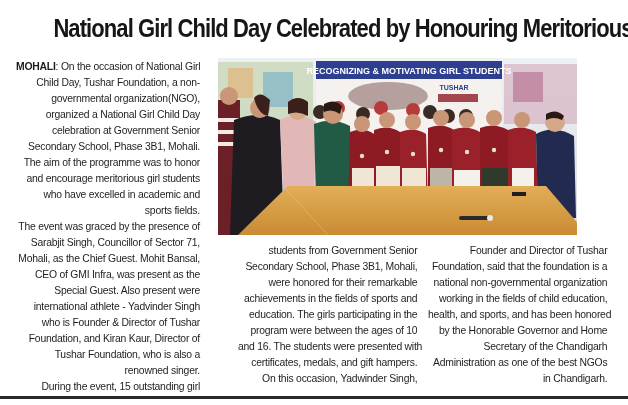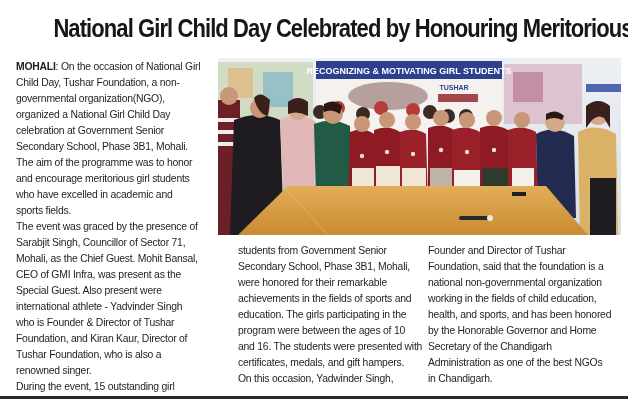--- a/index.html
+++ b/index.html
@@ -8,29 +8,29 @@
 
   .headline {
     position: absolute; left: 0; top: 8px; width: 628px; text-align: center;
     font-family: "Liberation Sans", sans-serif; font-weight: bold;
     font-size: 26.5px; letter-spacing: -1.1px; color: #161616;
     transform: scaleX(0.83); transform-origin: 50% 50%;
     white-space: nowrap; line-height: 40px;
   }
 
   .col { position: absolute; font-size: 11.3px; line-height: 16px; color: #1e1e1e;
-         letter-spacing: -0.25px; }
+         letter-spacing: -0.25px; text-align: right; }
   .col p { margin: 0; white-space: nowrap; transform: scaleX(0.92); transform-origin: 0 50%; }
   .col1 { left: 16px; top: 58px; width: 200px; }
   .col2 { left: 238px; top: 242px; width: 195px; }
   .col3 { left: 428px; top: 242px; width: 195px; }
   .dateline { font-weight: bold; }
 
   .photo {
-    position: absolute; left: 218px; top: 58px; width: 403px; height: 177px;
+    position: absolute; left: 218px; top: 58px; width: 359px; height: 177px;
     overflow: hidden; background: #c4b5fd;
   }
   .photo svg { display: block; }
 
   .bottom-rule {
     position: absolute; left: 0; top: 396px; width: 628px; height: 3px; background: #2a2a2a;
   }
 </style>
 </head>
 <body>

